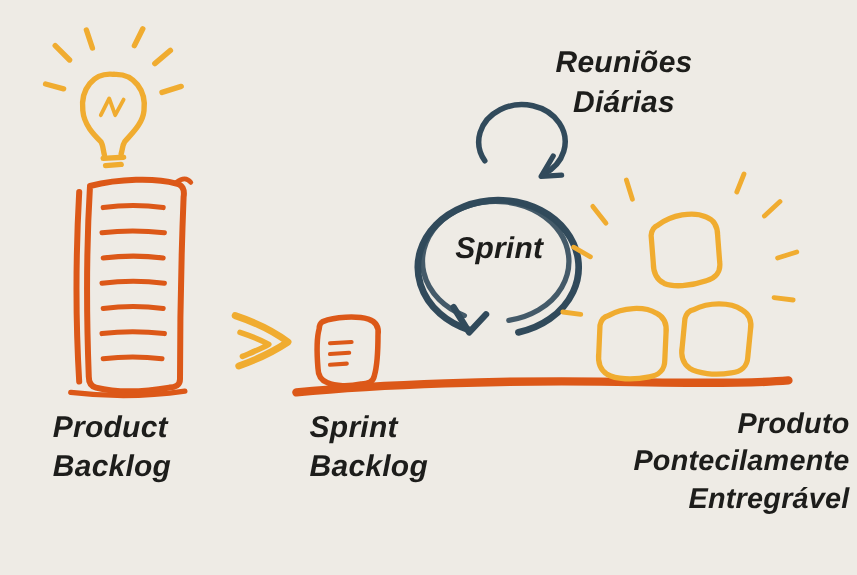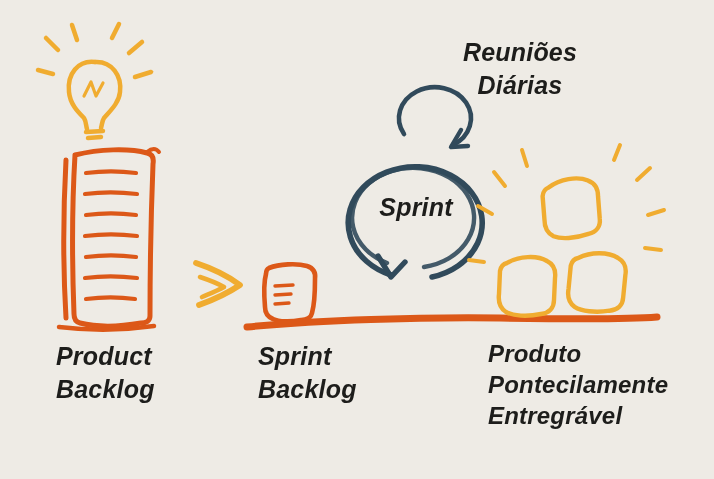--- a/index.html
+++ b/index.html
@@ -19,25 +19,25 @@
   .scene { position: absolute; inset: 0; }
   .label {
     position: absolute;
     font-weight: 700;
     color: var(--text, #1d1d1b);
     white-space: pre-line;
     line-height: 1.3;
     letter-spacing: 0.2px;
     font-style: italic;
   }
-  .lbl-product  { left: 56px;  top: 340px; width: 130px; font-size: 25px; text-align: left; }
+  .lbl-product  { left: 44px;  top: 340px; width: 130px; font-size: 25px; text-align: left; }
   .lbl-sprintbl { left: 258px; top: 340px; width: 130px; font-size: 25px; text-align: left; }
   .lbl-daily    { left: 435px; top: 36px;  width: 170px; font-size: 25px; text-align: center; }
   .lbl-sprint   { left: 367px; top: 191px; width: 98px;  font-size: 25px; text-align: center; }
-  .lbl-produto  { left: 488px; top: 338px; width: 220px; font-size: 24px; text-align: left; }
+  .lbl-produto  { left: 488px; top: 338px; width: 220px; font-size: 24px; text-align: right; }
 </style>
 </head>
 <body>
 
 <div class="canvas">
 
   <svg class="scene" viewBox="0 0 714 479" width="714" height="479" fill="none" stroke-linecap="round" stroke-linejoin="round">
 
     <defs>
       <path id="cube" d="M 10 8 C 22 1 40 0 50 6 C 56 9 59 15 58 23 L 57 45 C 57 53 52 58 44 59 C 30 62 16 61 9 57 C 3 53 1 47 2 39 L 3 16 C 4 11 6 9 10 8"></path>

